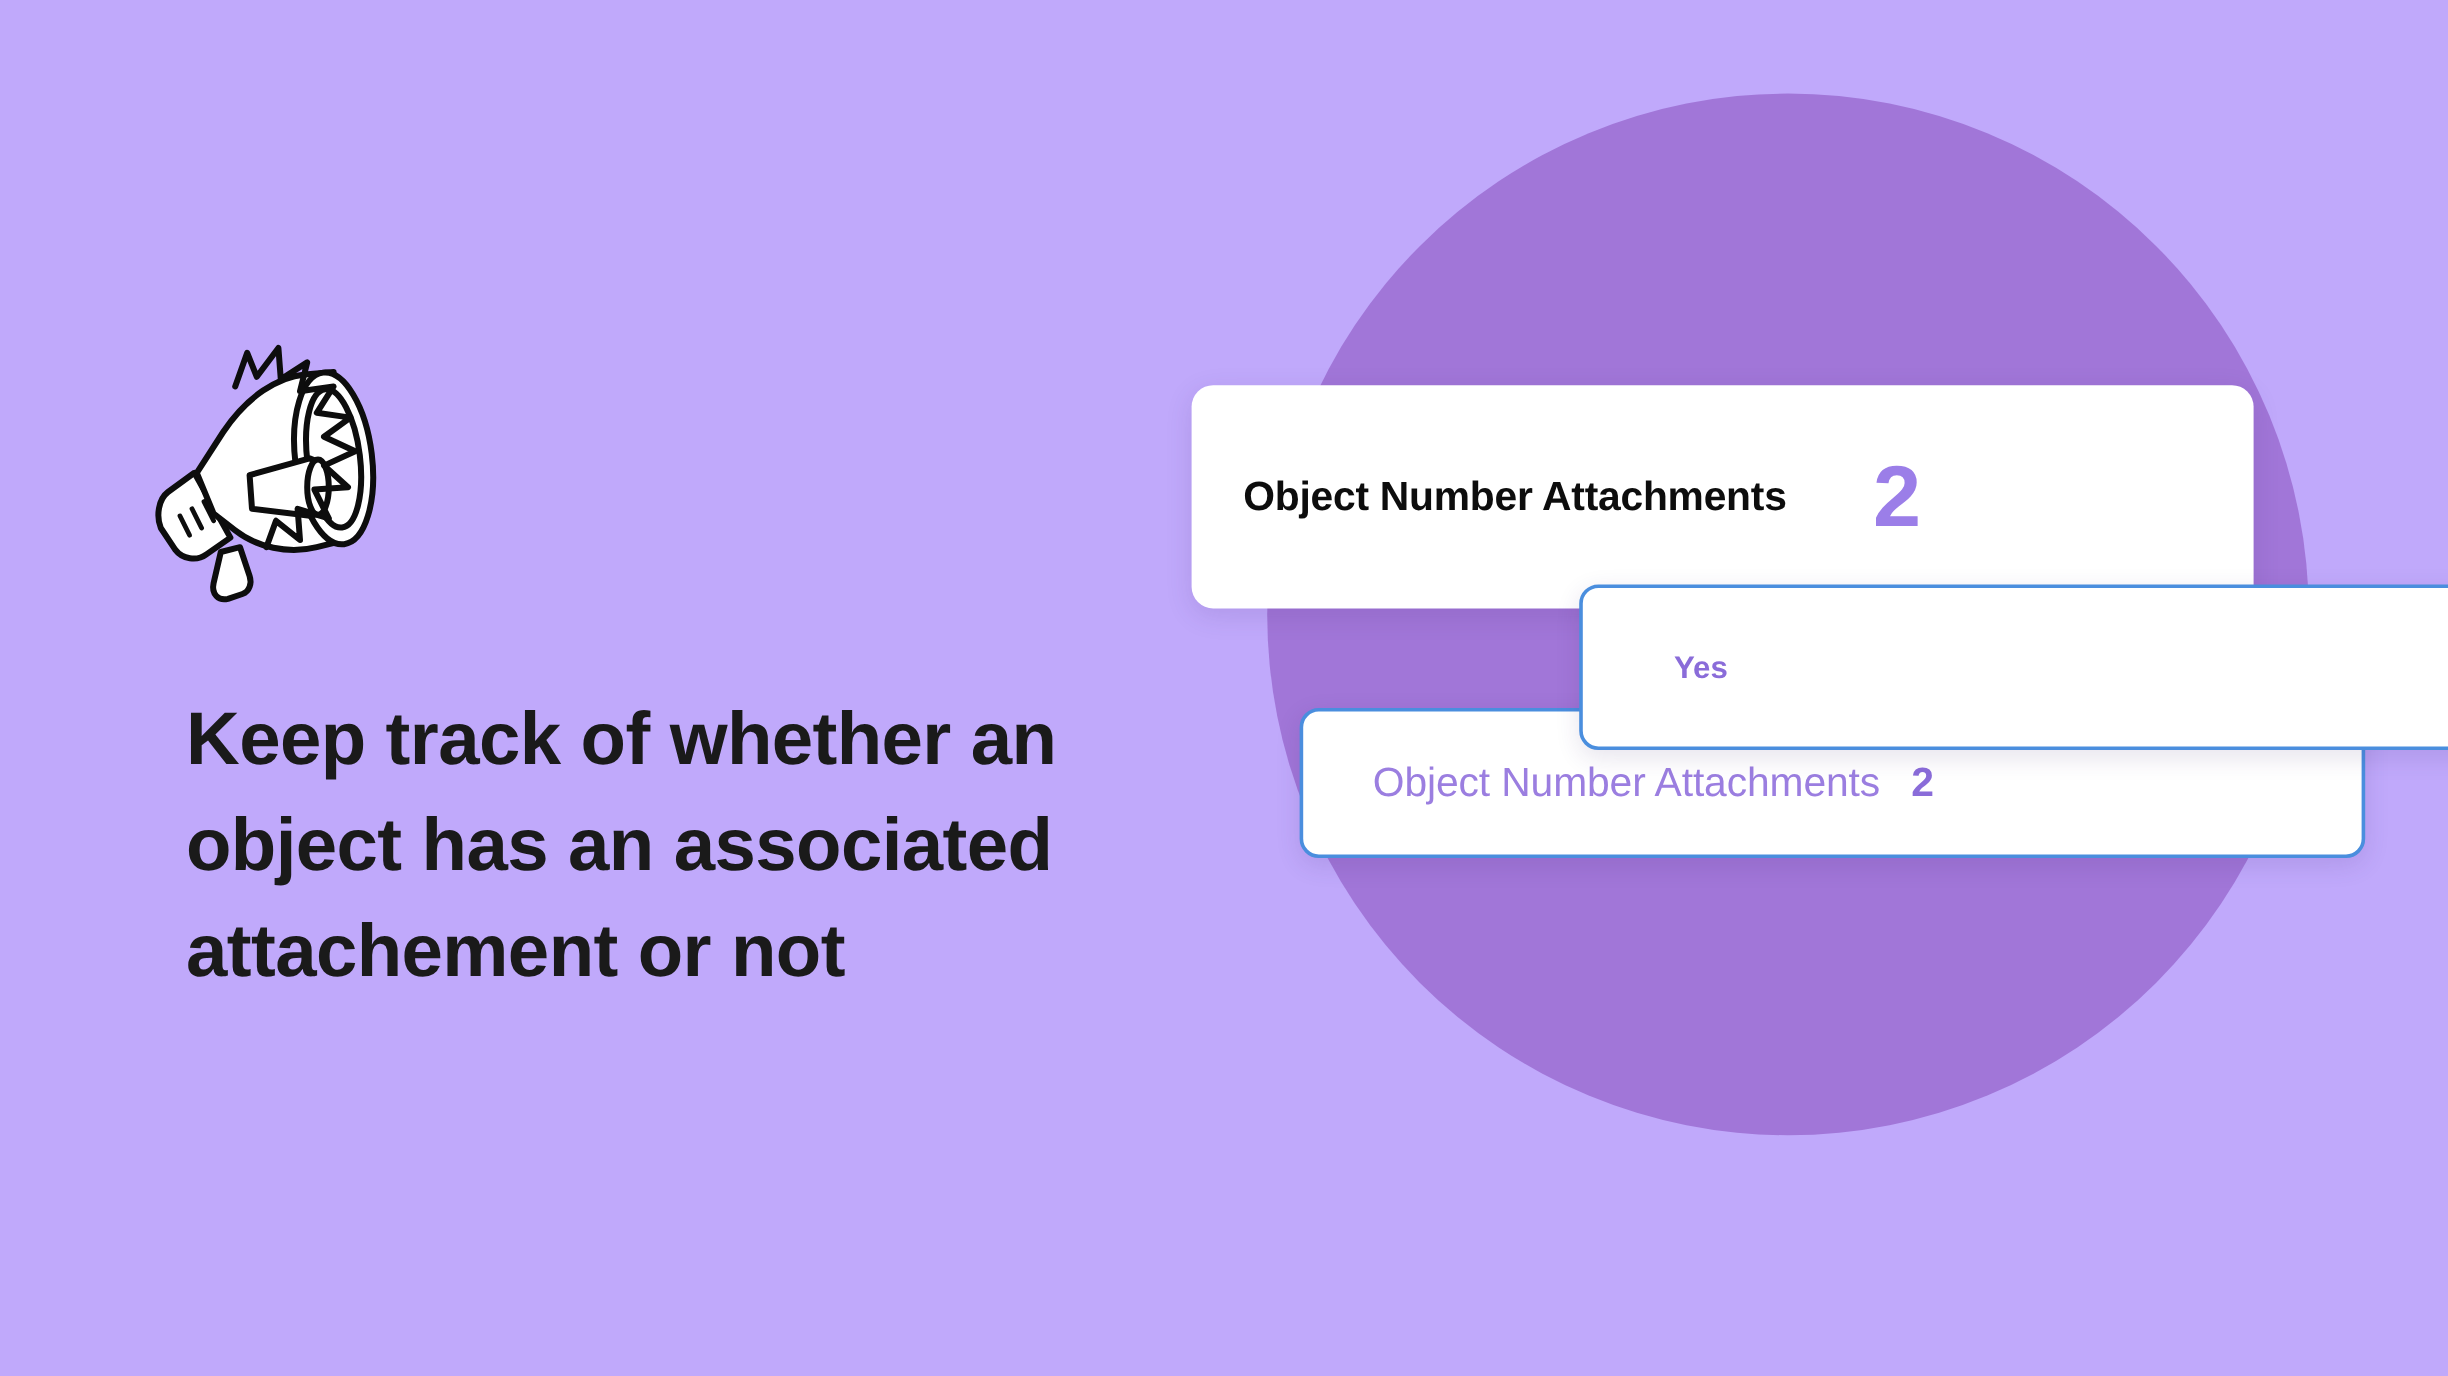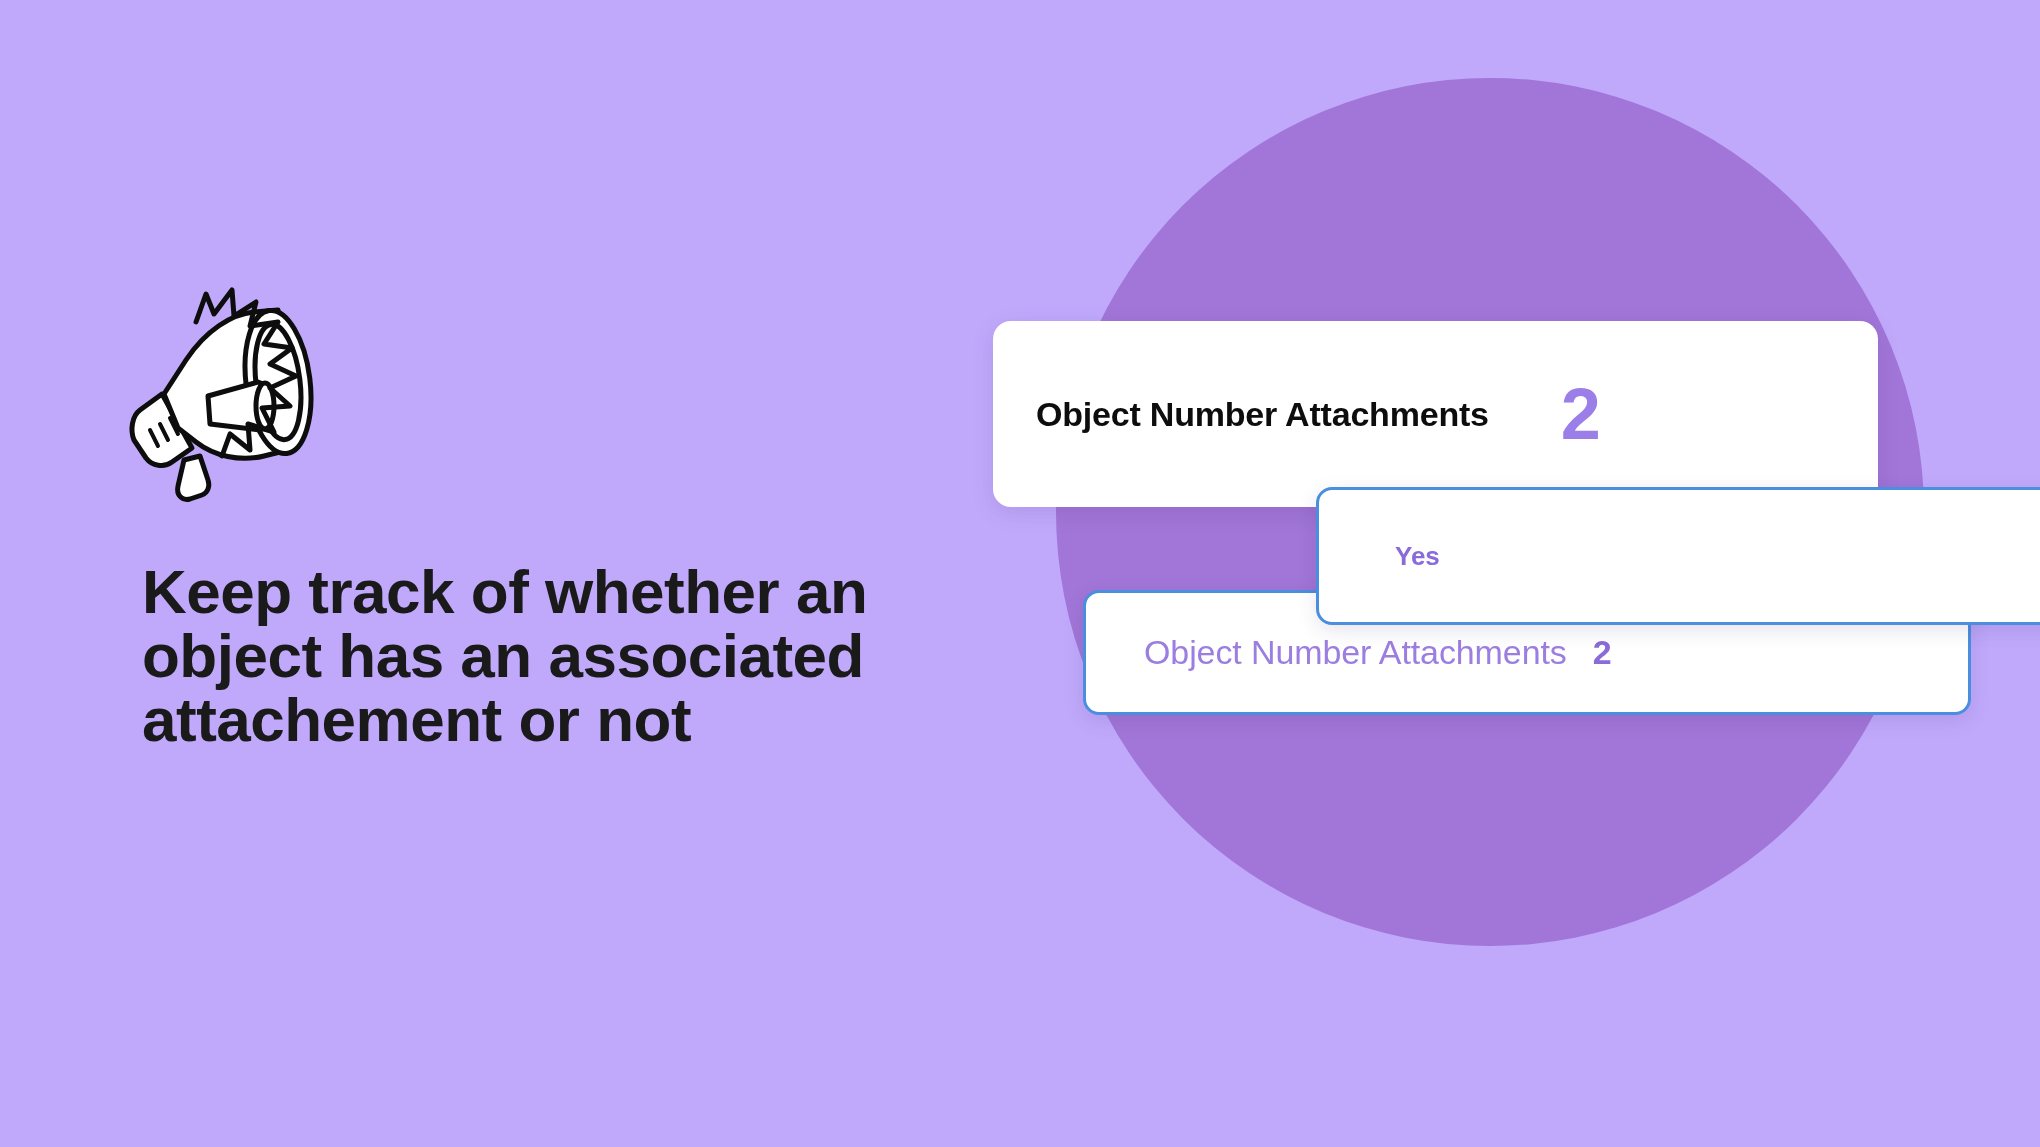--- a/index.html
+++ b/index.html
@@ -53,25 +53,25 @@
     width: 100%;
     height: 100%;
     overflow: visible;
   }
 
   #headline {
     position: absolute;
     left: 142px;
     top: 560px;
     width: 880px;
-    margin: 0;
+    margin: 13px;
     font-family: "Liberation Sans", sans-serif;
     font-size: 62px;
     font-weight: 700;
-    line-height: 64px;
+    line-height: 88px;
     letter-spacing: -0.5px;
     color: #1a1a1a;
     white-space: pre-line;
   }
 
   
   .card {
     position: absolute;
     background: #ffffff;
     box-sizing: border-box;

